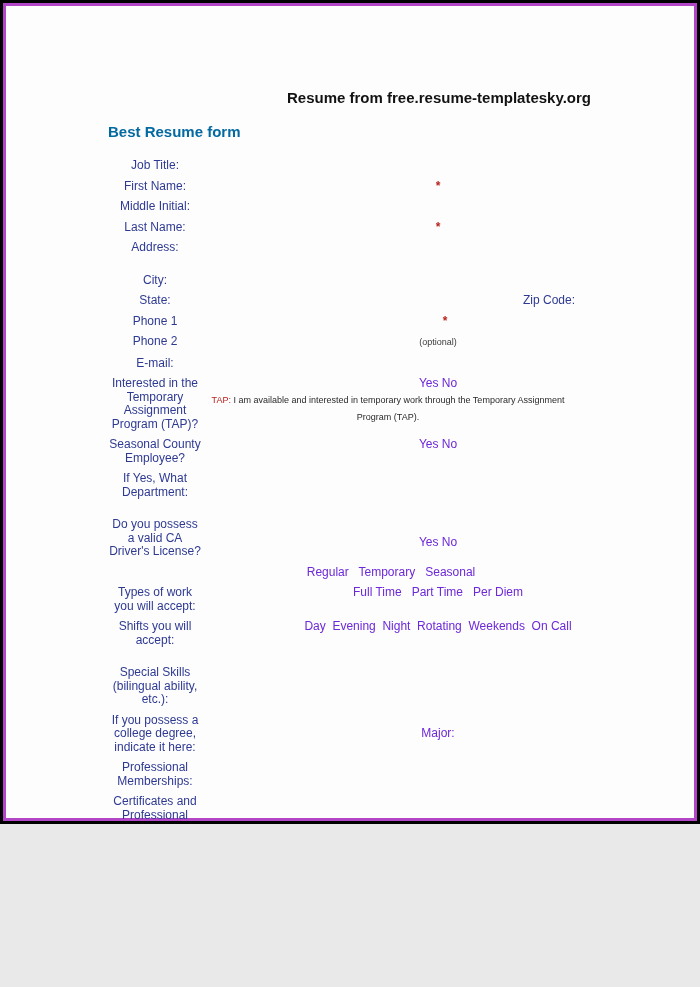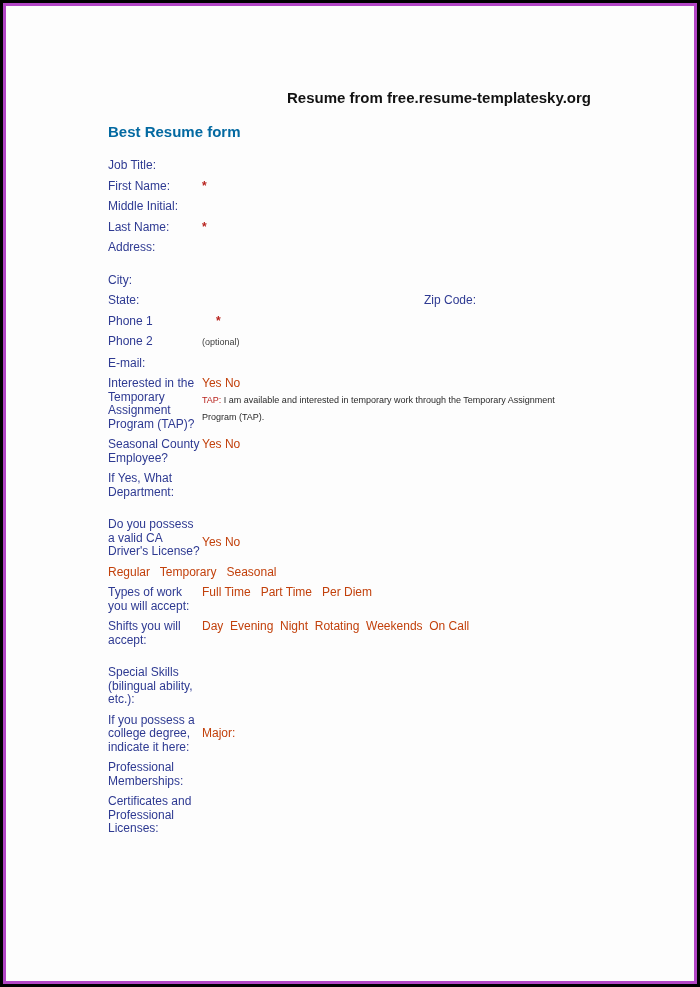--- a/index.html
+++ b/index.html
@@ -1,19 +1,19 @@
 <!DOCTYPE html>
 <html><head>
 <meta charset="utf-8">
 <style>
   html, body { margin: 0; padding: 0; background: #e9e9e9; }
   * { box-sizing: border-box; }
 
   .page {
-    width: 700px; height: 987px;
+    width: 700px; height: 824px;
     border: 3px solid #000000;
     background: #fdfdfd;
     font-family: "Liberation Sans", "DejaVu Sans", sans-serif;
     overflow: hidden;
   }
   .page-inner {
     width: 100%; height: 100%;
     border: 3px solid #b346c6;
     padding: 83px 20px 20px 102px;
   }
@@ -29,39 +29,40 @@
     font-size: 15px; font-weight: bold; color: #0369a1;
     line-height: 18px;
   }
 
   .form-body { margin-top: 18px; }
 
   .row {
     display: flex;
     align-items: flex-start;
     margin-bottom: 7px;
+    text-align: center;
   }
   .row.gap-lg { margin-top: 19px; }
   .row.gap-sm { margin-top: 3px; }
 
   .label {
     width: 94px;
     flex: 0 0 94px;
     font-size: 12px;
     line-height: 13.5px;
     color: #2e3a92;
   }
   .content {
     flex: 1 1 auto;
     font-size: 12px;
     line-height: 13.5px;
     color: #1c1c1c;
     min-height: 13.5px;
   }
-  .answer { white-space: pre-wrap; color: #c2410c; }
+  .answer { white-space: pre-wrap; color: #6d28d9; }
   .answer.pad-18 { display: inline-block; padding-top: 18px; }
   .answer.pad-13 { display: inline-block; padding-top: 13px; }
 
   .req { color: #b8241f; font-weight: bold; font-size: 12px; }
   .req.indent { margin-left: 14px; }
 
   .note-optional {
     font-size: 9px;
     color: #3c3c3c;
     line-height: 13.5px;

